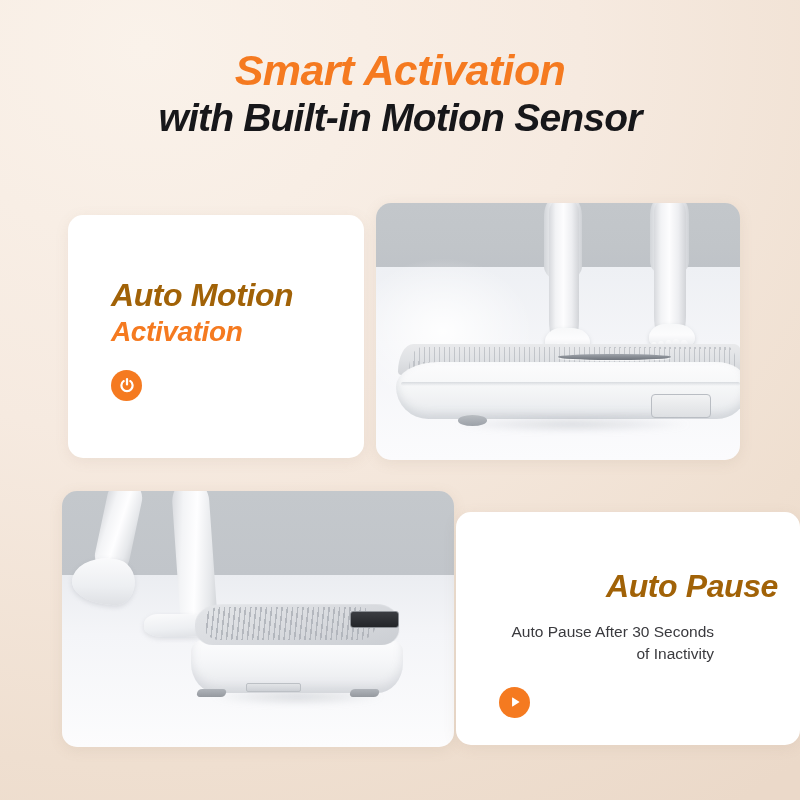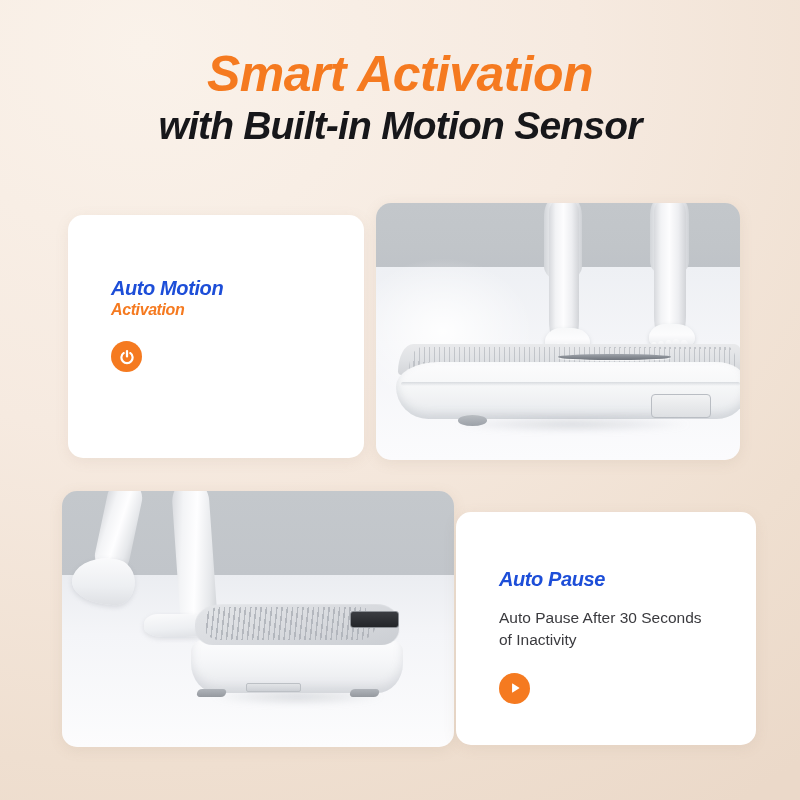--- a/index.html
+++ b/index.html
@@ -19,21 +19,21 @@
 
   
   .headline {
     position:absolute;
     left:0; right:0; top:46px;
     text-align:center;
     line-height:1.12;
   }
   .headline .l1 {
     display:block;
-    font-size:50px;
+    font-size:43px;
     font-weight:bold;
     font-style:italic;
     letter-spacing:-0.6px;
     color:#F57A20;
   }
   .headline .l2 {
     display:block;
     margin-top:2px;
     font-size:39px;
     font-weight:bold;
@@ -52,25 +52,25 @@
   .photo-card {
     position:absolute;
     border-radius:15px;
     overflow:hidden;
     box-shadow:0 3px 14px rgba(150,120,95,0.12);
   }
 
   
   .card-body { position:absolute; left:43px; top:62px; right:22px; }
   .card-h-black {
-    font-size:20px; font-weight:bold; font-style:italic;
-    color:#1d4ed8; letter-spacing:-0.4px; line-height:1.18;
+    font-size:32px; font-weight:bold; font-style:italic;
+    color:#a16207; letter-spacing:-0.4px; line-height:1.18;
   }
   .card-h-orange {
-    font-size:16px; font-weight:bold; font-style:italic;
+    font-size:28px; font-weight:bold; font-style:italic;
     color:#F57A20; letter-spacing:-0.4px; line-height:1.18;
   }
   .card-desc {
     margin-top:17px;
     font-size:15.5px; font-weight:400;
     color:#3A3A3E; line-height:1.42;
     max-width:215px;
   }
 
   .badge {
@@ -360,21 +360,21 @@
       <div class="b-display">
         <span></span>
           <span></span>
       </div>
       <div class="b-vent"></div>
       <div class="b-pad bp1"></div>
       <div class="b-pad bp2"></div>
     </div>
   </div>
 
-  <div class="text-card" style="left:456px; top:512px; width:300px; height:233px;">
+  <div class="text-card" style="left:456px; top:512px; width:344px; height:233px;text-align:right;">
     <div class="card-body" style="top:56px;">
       <div class="card-h-black">Auto Pause</div>
       <div class="card-desc" style="margin-top:15px;">Auto Pause After 30 Seconds of Inactivity</div>
       <div class="badge">
         <svg width="16" height="16" viewBox="0 0 24 24" aria-hidden="true">
           <path d="M8.4 5.2 L18.4 11.6 a0.5 0.5 0 0 1 0 0.8 L8.4 18.8 a0.5 0.5 0 0 1 -0.8 -0.42 V5.62 a0.5 0.5 0 0 1 0.8 -0.42 z" fill="#FFFFFF"></path>
         </svg>
       </div>
     </div>
   </div>

